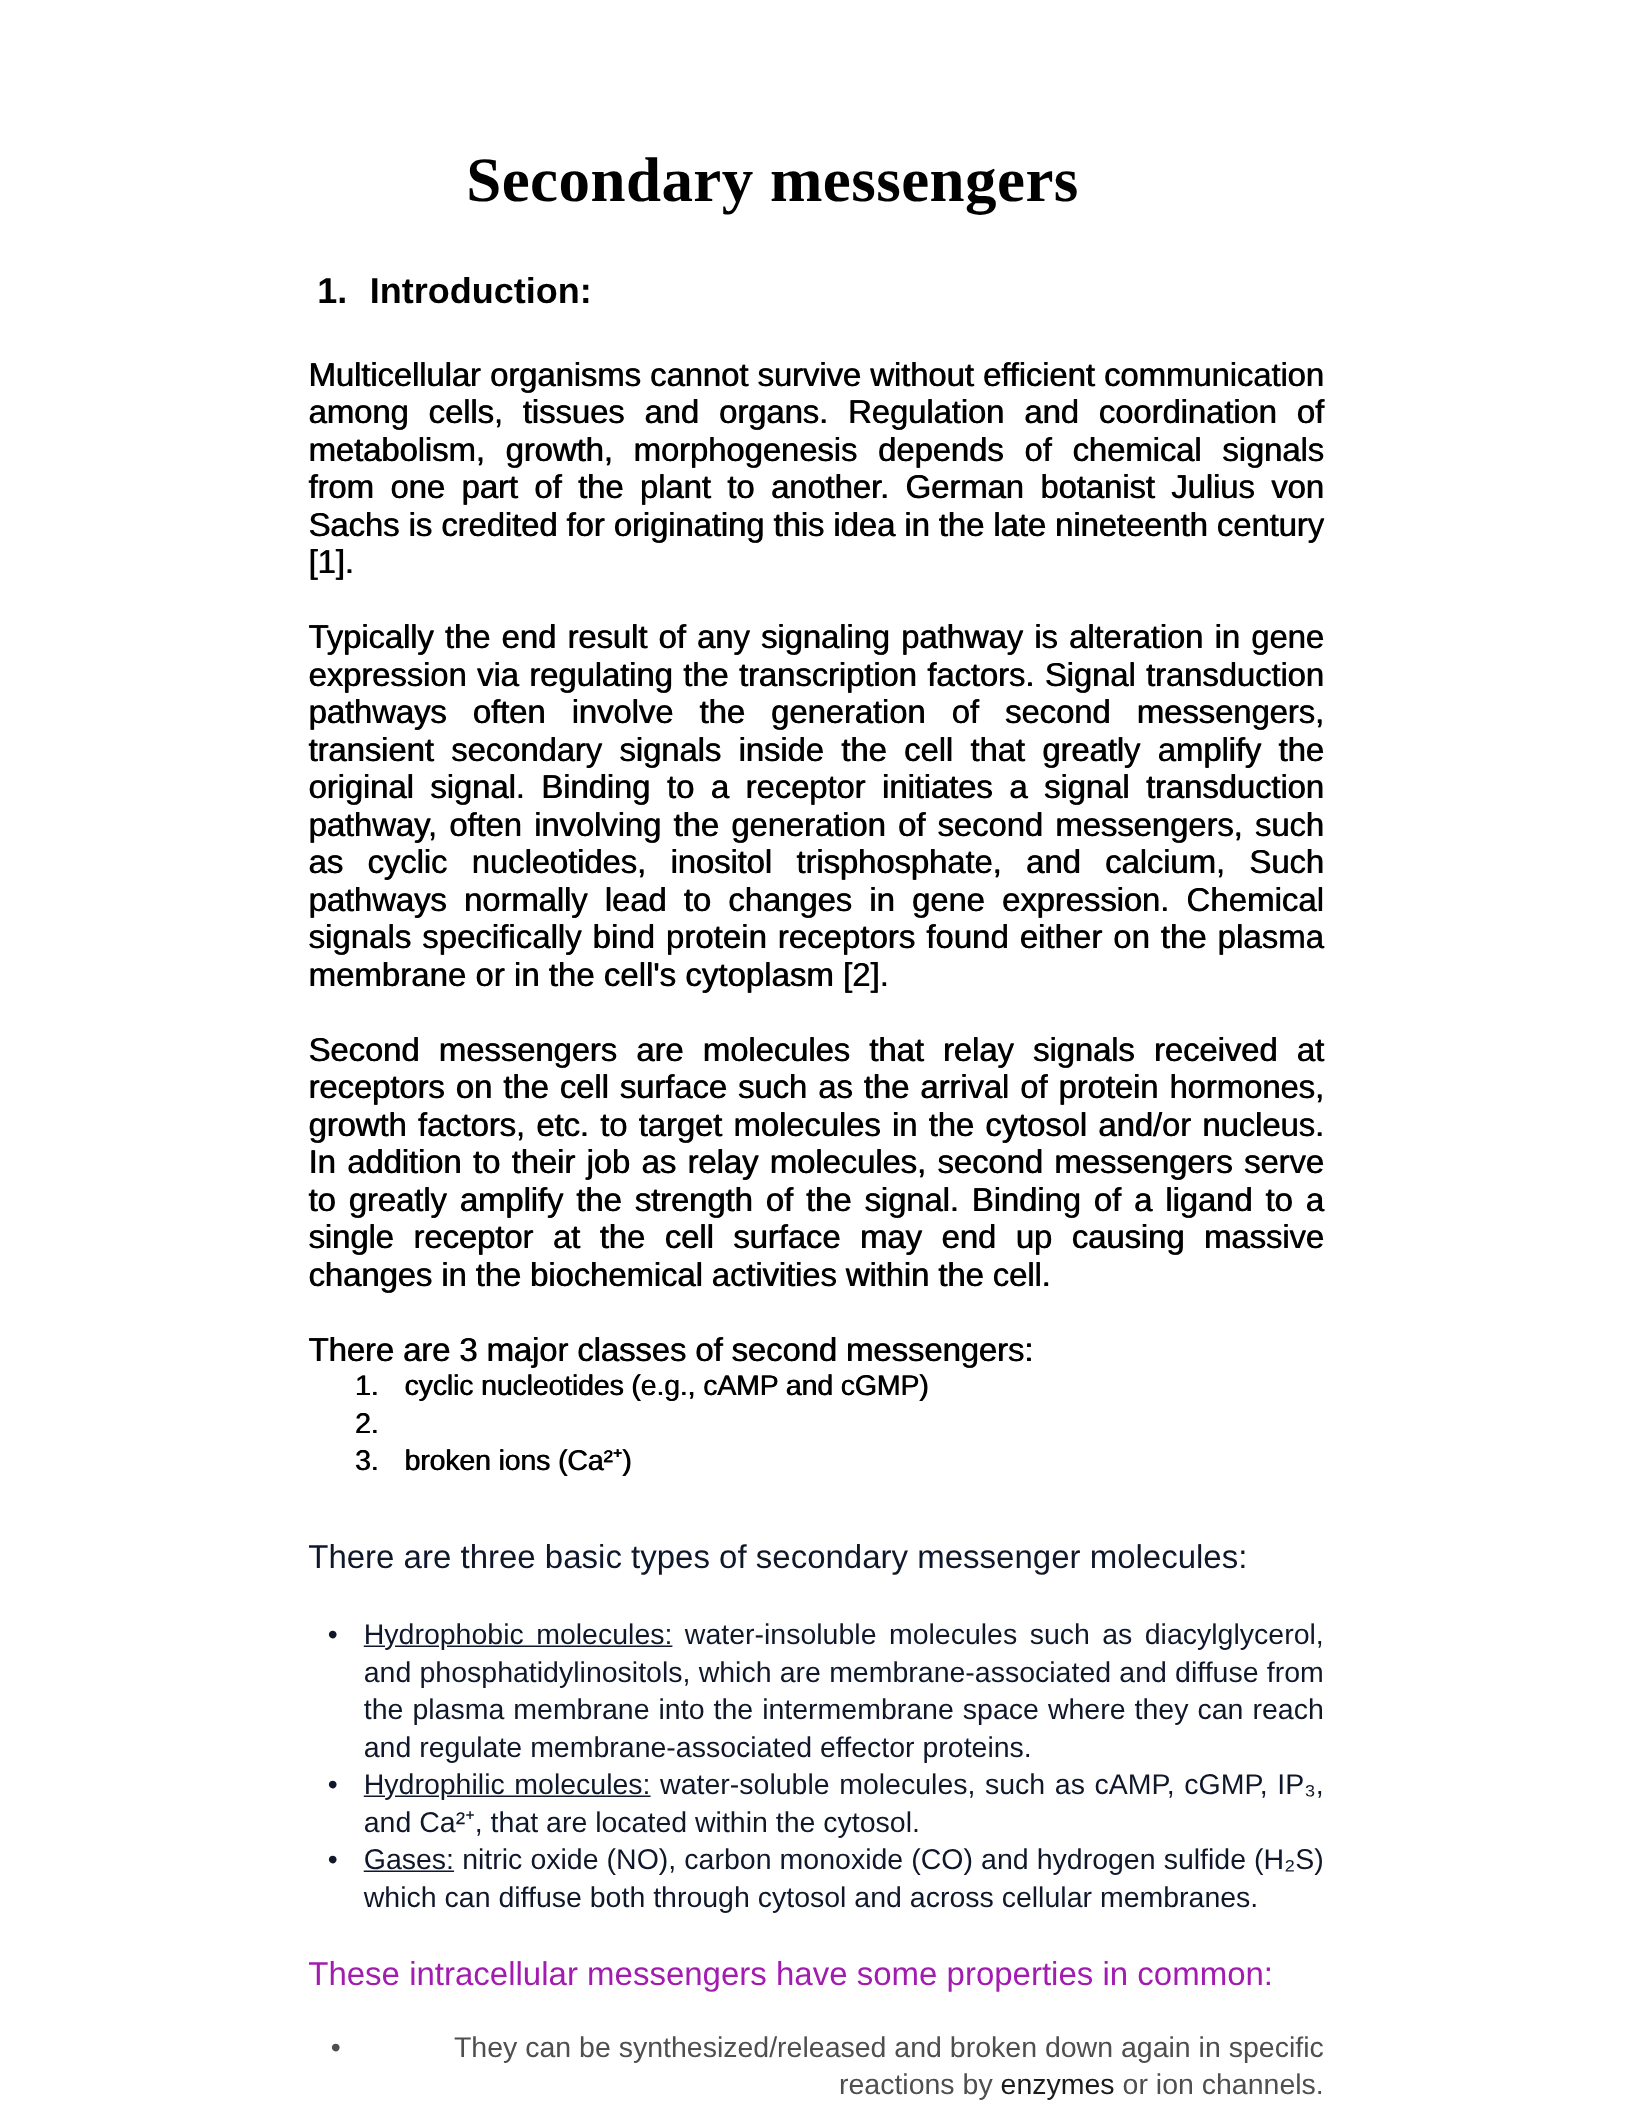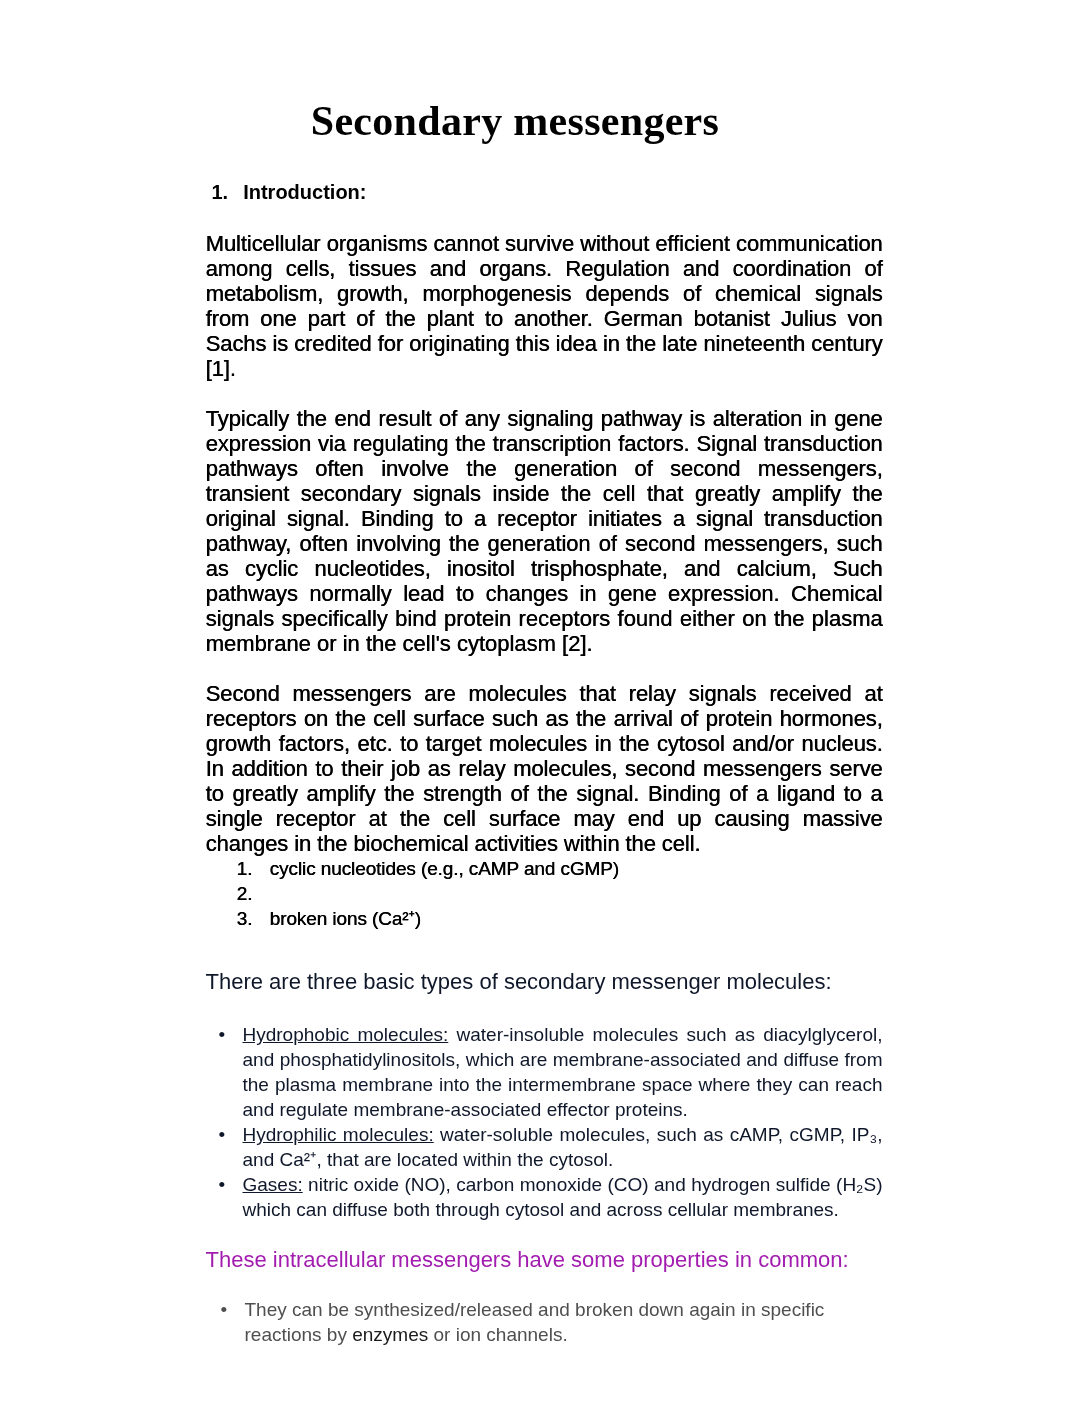--- a/index.html
+++ b/index.html
@@ -22,21 +22,21 @@
     font-family: "Liberation Serif", serif;
     font-weight: bold;
     font-size: 42px;
     line-height: 1.2;
     color: #000;
     letter-spacing: 0.3px;
   }
   .heading {
     margin-top: 33px;
     padding-left: 6px;
-    font-size: 20px;
+    font-size: 24px;
     font-weight: bold;
     color: #000;
     line-height: 1.35;
   }
   .heading .hnum { margin-right: 15px; }
   .body {
     font-size: 22px;
     line-height: 25px;
     margin-top: 25px;
   }
@@ -57,39 +57,40 @@
 
   ul.blist { list-style: none; margin-top: 28px; }
   ul.blist li { display: flex; font-size: 19px; line-height: 25px; }
   ul.blist .marker { flex: 0 0 37px; padding-left: 13px; }
   ul.blist .content { flex: 1 1 auto; }
   .lead { text-decoration: underline; }
 
   ul.plist { list-style: none; margin-top: 25px; }
   ul.plist li { display: flex; font-size: 19px; line-height: 25px; }
   ul.plist .marker { flex: 0 0 39px; padding-left: 15px; }
-  ul.plist .content { flex: 1 1 auto; }
+  ul.plist .content { flex: 1 1 auto; text-align: right; }
 </style>
 </head>
 <body>
 
 <div class="page">
 
   <h1 class="title">Secondary messengers</h1>
 
   <div class="heading">
     <span class="hnum">1.</span><span>Introduction:</span>
   </div>
 
   <p class="body just heavy">Multicellular organisms cannot survive without efficient communication among cells, tissues and organs. Regulation and coordination of metabolism, growth, morphogenesis depends of chemical signals from one part of the plant to another. German botanist Julius von Sachs is credited for originating this idea in the late nineteenth century [1].</p>
 
   <p class="body just heavy"><span>Typically the end result of any signaling pathway is alteration in gene expression via regulating the transcription factors. Signal transduction pathways often involve the generation of second messengers, transient secondary signals inside the cell that greatly amplify the original signal. Binding to a receptor initiates a signal transduction pathway, often involving the generation of second messengers, such as cyclic nucleotides, inositol trisphosphate, and calcium, Such pathways normally lead to changes in gene expression. </span><span class="boldseg">Chemical signals specifically bind protein receptors found either on the plasma membrane or in the cell's cytoplasm [2].</span></p>
 
   <p class="body just heavy">Second messengers are molecules that relay signals received at receptors on the cell surface such as the arrival of protein hormones, growth factors, etc. to target molecules in the cytosol and/or nucleus. In addition to their job as relay molecules, second messengers serve to greatly amplify the strength of the signal. Binding of a ligand to a single receptor at the cell surface may end up causing massive changes in the biochemical activities within the cell.</p>
 
+  <p class="body heavy">There are 3 major classes of second messengers:</p>
 
   <ol class="numlist heavy">
     <li>
       <span class="num">1.</span>
       <span>cyclic nucleotides (e.g., cAMP and cGMP)</span>
     </li>
     <li>
       <span class="num">2.</span>
     </li>
     <li>

